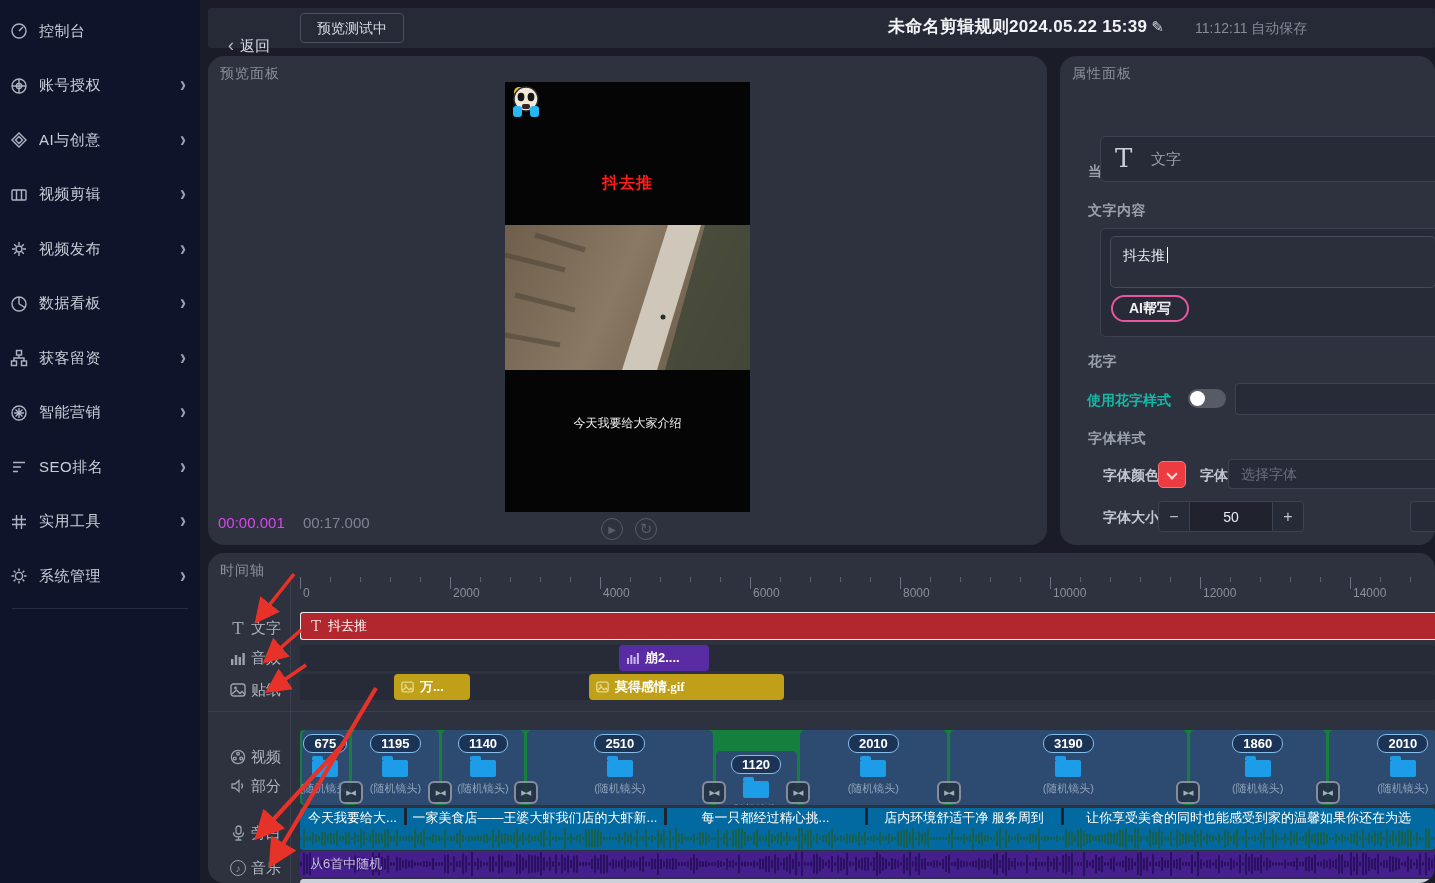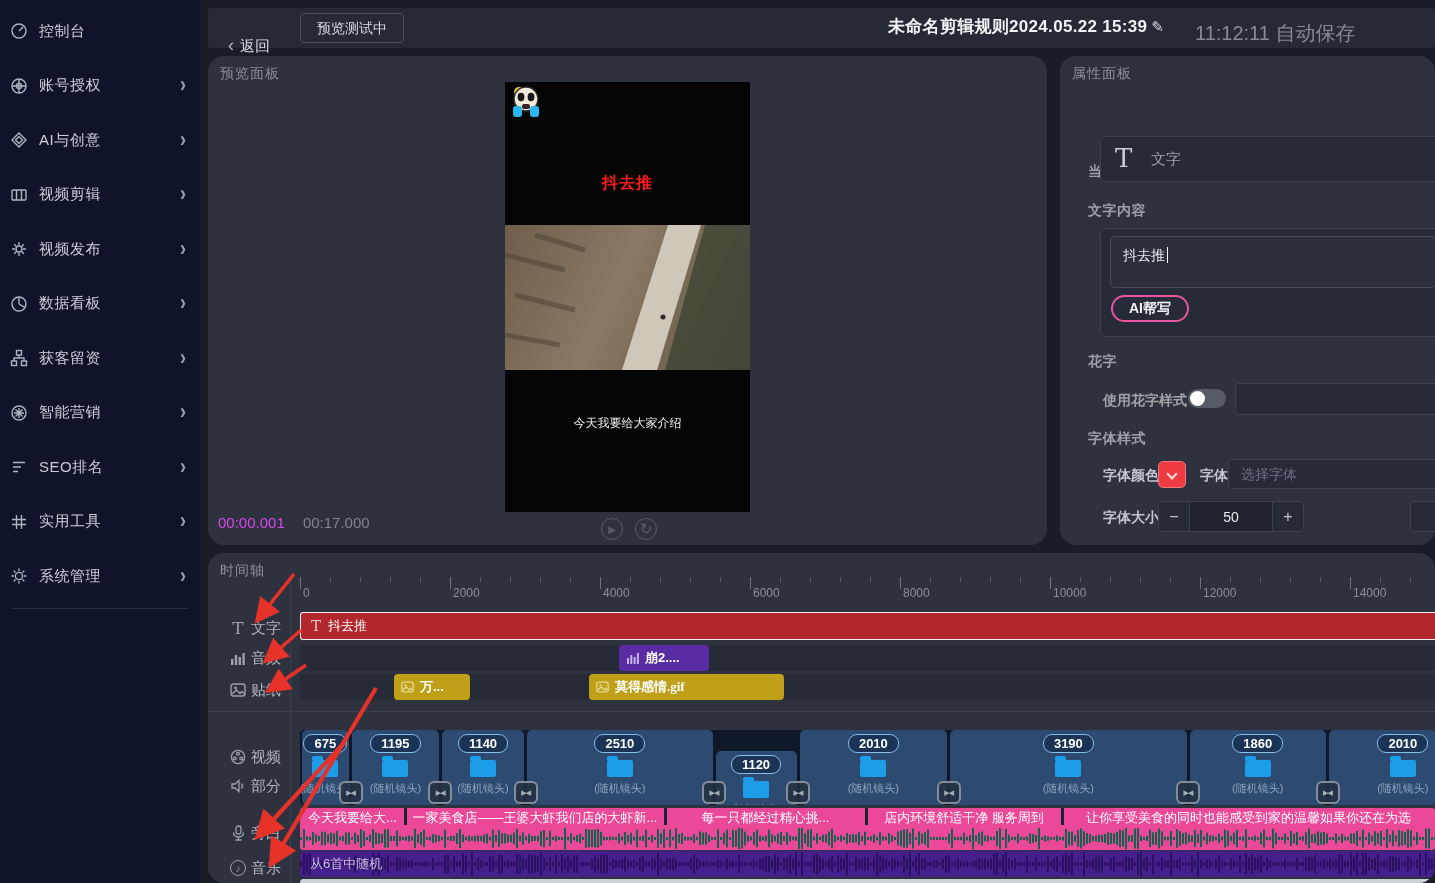--- a/index.html
+++ b/index.html
@@ -17,21 +17,21 @@
   .side-arrow { color:#9aa0ae; font-size:18px; font-weight:bold; transform:scaleY(1.25); }
   .side-divider { height:1px; background:#272c44; margin:4px 12px 0 12px; }
 
   
   .topbar { position:absolute; left:208px; top:8px; width:1227px; height:40px; background:#262a36; border-radius:3px; color:#d8dbe2; }
   .back-btn { position:absolute; left:20px; top:9px; font-size:15px; color:#d8dbe2; cursor:pointer;margin-top:18px; }
   .back-btn .chev { font-size:18px; margin-right:6px; color:#b8bcc6; }
   .preview-status-btn { position:absolute; left:92px; top:5px; height:30px; padding:0 16px; line-height:28px; border:1px solid #4a505e; border-radius:4px; font-size:14px; color:#d8dbe2; cursor:pointer; }
   .doc-title { position:absolute; left:680px; top:7px; font-size:17px; font-weight:bold; color:#f2f3f6; letter-spacing:.3px; }
   .doc-title .pencil { font-weight:normal; font-size:15px; margin-left:4px; color:#cfd3dc; }
-  .autosave { position:absolute; left:987px; top:12px; font-size:20px; color:#858b98;text-align:right; }
+  .autosave { position:absolute; left:987px; top:12px; font-size:14px; color:#858b98;text-align:right; }
 
   
   .panel { position:absolute; background:#2e323e; border-radius:16px; }
   .panel-title { position:absolute; left:12px; top:9px; font-size:14px; color:#8a8f9b; letter-spacing:1px; }
   .preview-panel { left:208px; top:56px; width:839px; height:489px; }
   .props-panel  { left:1060px; top:56px; width:375px; height:489px; overflow:hidden; }
   .timeline-panel { left:208px; top:553px; width:1227px; height:330px; overflow:hidden; }
 
   
   .video-frame { position:absolute; left:297px; top:26px; width:245px; height:430px; background:#000; overflow:hidden; }
@@ -52,21 +52,21 @@
   
   .prop-section-label { position:absolute; left:28px; font-size:14px; font-weight:bold; color:#9aa0ac; letter-spacing:.5px; }
   .prop-box { position:absolute; background:#272b37; border:1px solid #3d4250; border-radius:6px; }
   .sel-box { left:40px; top:80px; width:345px; height:46px; }
   .sel-box .tserif-big { position:absolute; left:14px; top:6px; font-family:"DejaVu Serif","Liberation Serif",serif; font-size:26px; color:#c8cdd6; }
   .sel-box .sel-type { position:absolute; left:50px; top:13px; font-size:15px; color:#9aa0ac; }
   .text-outer { left:40px; top:172px; width:345px; height:109px; }
   .text-area { position:absolute; left:9px; top:7px; width:326px; height:52px; background:#2b2f3b; border:1px solid #464c5a; border-radius:5px; color:#e8eaef; font-size:14px; padding:10px 12px; }
   .caret { display:inline-block; width:1px; height:16px; background:#fff; margin-left:2px; vertical-align:-3px; }
   .ai-write-btn { position:absolute; left:10px; top:66px; height:27px; padding:0 16px; border:2px solid #e8569e; border-radius:14px; background:transparent; color:#f2f3f6; font-weight:bold; font-size:14px; line-height:23px; cursor:pointer; }
-  .toggle-label { position:absolute; left:43px; top:336px; font-size:14px; font-weight:bold; color:#a3a3a3; }
+  .toggle-label { position:absolute; left:27px; top:336px; font-size:14px; font-weight:bold; color:#14b8a6; }
   .toggle { position:absolute; left:128px; top:333px; width:38px; height:19px; background:#565b66; border-radius:10px; cursor:pointer; }
   .toggle .knob { position:absolute; left:2px; top:2px; width:15px; height:15px; background:#fff; border-radius:50%; }
   .fancy-input { left:175px; top:327px; width:200px; height:32px; border-radius:4px 0 0 4px; border-right:none; }
   .fc-label { position:absolute; left:43px; top:411px; font-size:14px; font-weight:bold; color:#c2c6d0; }
   .color-swatch { position:absolute; left:98px; top:405px; width:28px; height:27px; background:#ee3b41; border:1px solid #f2767a; border-radius:5px; cursor:pointer; }
   .color-swatch .chev-down { position:absolute; left:9px; top:8px; width:8px; height:8px; border-right:2px solid #ffd9da; border-bottom:2px solid #ffd9da; transform:rotate(45deg); }
   .font-label { position:absolute; left:140px; top:411px; font-size:14px; font-weight:bold; color:#c2c6d0; }
   .font-input { left:168px; top:403px; width:207px; height:30px; border-radius:4px 0 0 4px; border-right:none; color:#6a7080; font-size:14px; line-height:28px; padding-left:12px; }
   .fs-label { position:absolute; left:43px; top:453px; font-size:14px; font-weight:bold; color:#c2c6d0; }
   .stepper { position:absolute; left:98px; top:445px; display:flex; height:31px; }
@@ -84,28 +84,28 @@
   .tick.major { height:12px; background:#6a7080; }
   .tick-label { position:absolute; top:9px; font-size:12px; color:#8a8f9b; }
   .track-label { position:absolute; left:0; width:82px; display:flex; align-items:center; justify-content:flex-start; padding-left:22px; color:#aeb4c0; font-size:15px; gap:5px; }
   .track-label .tl-icon { width:16px; height:16px; display:inline-flex; align-items:center; justify-content:center; }
   .tserif { font-family:"DejaVu Serif","Liberation Serif",serif; }
   .row-band { position:absolute; left:92px; width:1135px; background:#272b38; border-radius:3px; }
   .text-clip { position:absolute; left:92px; top:59px; width:1135px; height:28px; background:#b2272e; border:1.5px solid #e9ebef; border-right:none; border-radius:3px 0 0 3px; color:#fff; font-size:13px; display:flex; align-items:center; padding-left:10px; gap:7px; }
   .text-clip .tserif { color:#f0c3c5; font-size:15px; }
   .sound-clip { position:absolute; top:92px; height:26px; background:#5a2ca4; border-radius:4px; color:#fff; font-size:13px; font-weight:bold; display:flex; align-items:center; padding-left:8px; gap:6px; }
   .sticker-clip { position:absolute; top:121px; height:26px; background:#bfa018; border-radius:4px; color:#fff; font-size:13px; font-weight:bold; display:flex; align-items:center; padding-left:7px; gap:6px; overflow:hidden; white-space:nowrap; }
-  .video-band { position:absolute; left:92px; top:177px; width:1135px; height:75px; background:#0f172a; border-radius:4px; overflow:hidden; }
+  .video-band { position:absolute; left:92px; top:177px; width:1135px; height:75px; background:#15803d; border-radius:4px; overflow:hidden; }
   .vseg { position:absolute; top:0; height:75px; background:#2d4a70; border-radius:5px; display:flex; flex-direction:column; align-items:center; overflow:visible; }
   .vbadge { margin-top:4px; padding:1px 10px; border:1px solid #85bdeb; border-radius:9px; background:rgba(12,32,62,.55); color:#fff; font-size:13px; font-weight:bold; white-space:nowrap; }
   .vfolder { position:relative; width:26px; height:17px; background:#1d9ce8; border-radius:2px; margin-top:7px; }
   .vfolder:before { content:""; position:absolute; left:0; top:-4px; width:11px; height:4px; background:#1d9ce8; border-radius:2px 2px 0 0; }
   .vrandom { margin-top:4px; font-size:11px; color:#8fa3bd; white-space:nowrap; }
   .transition { position:absolute; top:51px; width:24px; height:23px; border:2px solid rgba(210,216,224,.55); border-radius:6px; background:rgba(38,48,66,.85); color:rgba(220,226,234,.7); font-size:7px; letter-spacing:-1px; display:flex; align-items:center; justify-content:center; z-index:3; cursor:pointer; }
-  .narration-band { position:absolute; left:92px; top:255px; width:1135px; height:42px; background:#ec4899; border-radius:3px; overflow:hidden; }
+  .narration-band { position:absolute; left:92px; top:255px; width:1135px; height:42px; background:#0369a1; border-radius:3px; overflow:hidden; }
   .n-wave { position:absolute; left:0; top:19px; width:1135px; height:23px; }
   .nseg-text { position:absolute; top:1px; height:18px; line-height:18px; text-align:center; color:#fff; font-size:13px; white-space:nowrap; overflow:hidden; }
   .n-notch { position:absolute; top:0; width:3px; height:17px; background:#1b2230; }
   .music-band { position:absolute; left:92px; top:298px; width:1135px; height:26px; background:#45208c; border-radius:3px; overflow:hidden; }
   .m-wave { position:absolute; left:0; top:0; width:1135px; height:26px; }
   .music-label { position:absolute; left:10px; top:4px; font-size:13px; color:#cabfe3; z-index:2; }
   .h-scrollbar { position:absolute; left:92px; top:326px; width:1131px; height:7px; background:#cdd0d6; border-radius:4px; cursor:pointer; }
 
   
   .mini-bars svg, .mini-img svg { display:block; }

